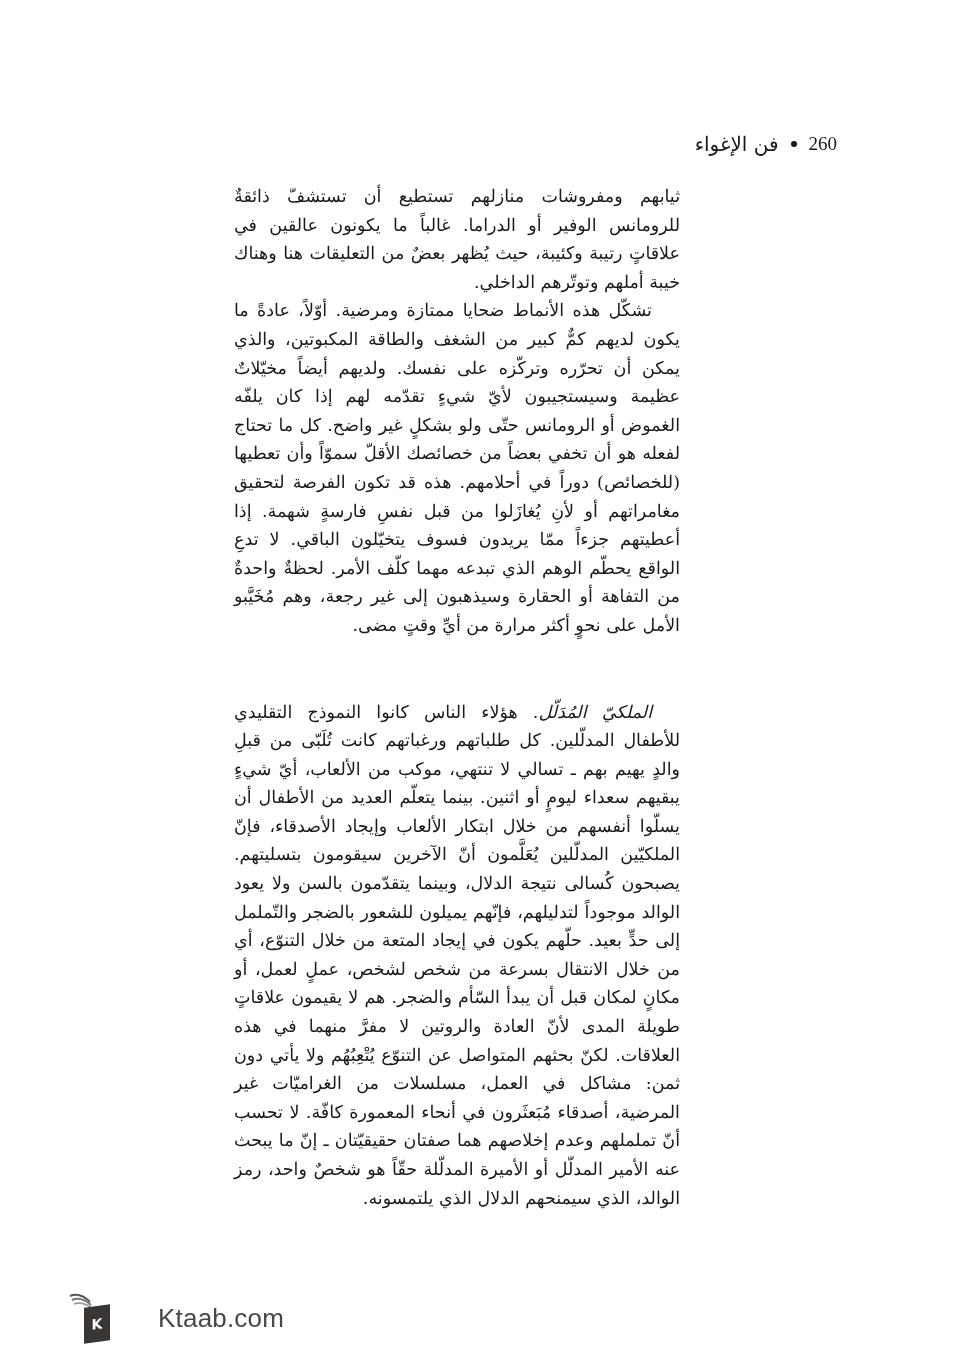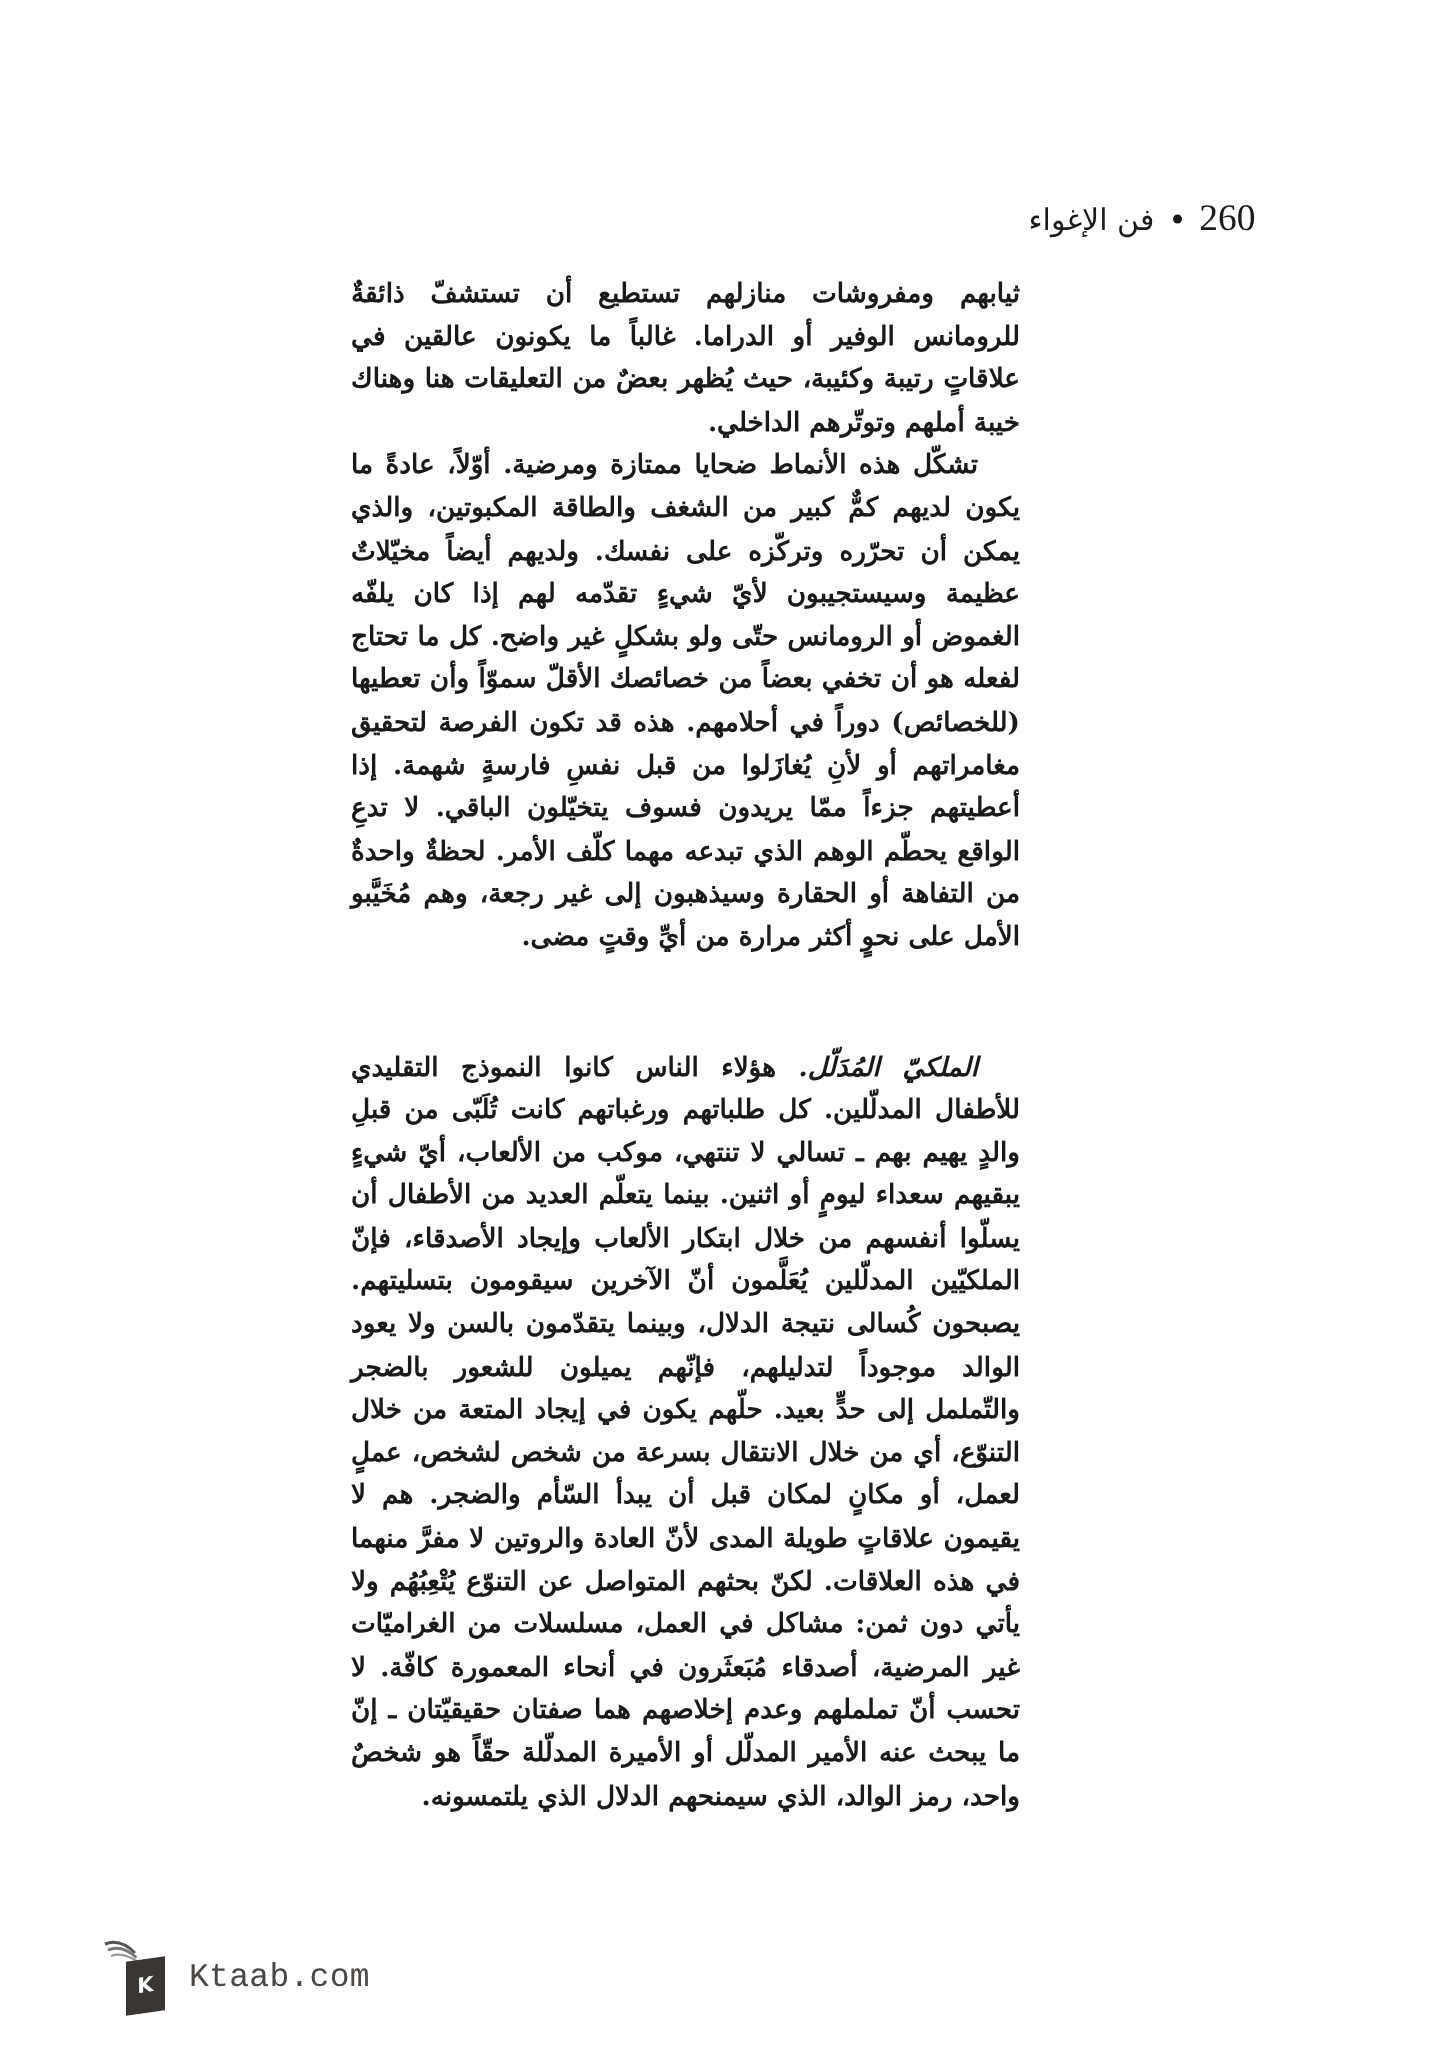--- a/index.html
+++ b/index.html
@@ -21,21 +21,21 @@
       right: 118px;
       display: flex;
       flex-direction: row-reverse;
       align-items: center;
       gap: 12px;
       font-size: 17px;
       direction: ltr;
     }
     .page-number {
       font-family: "Liberation Serif", serif;
-      font-size: 25px;
+      font-size: 19px;
     }
     .header-bullet {
       width: 6px;
       height: 6px;
       background: #1a1a1a;
       border-radius: 50%;
       display: inline-block;
     }
     .running-title {
       direction: rtl;
@@ -43,21 +43,20 @@
     }
     .text-column {
       position: absolute;
       top: 182px;
       left: 234px;
       width: 446px;
       direction: rtl;
       text-align: justify;
       font-size: 17.5px;
       line-height: 28.6px;
-      font-weight: bold;
     }
     .text-column p {
       margin: 0;
     }
     .indent {
       text-indent: 28px;
     }
     .section-gap {
       height: 58px;
     }
@@ -94,24 +93,25 @@
       justify-content: center;
     }
     .logo-pages {
       position: absolute;
       left: 6px;
       top: 2px;
       width: 26px;
       height: 18px;
     }
     .logo-text {
-      font-family: Liberation Mono, monospace;
-      font-size: 22px;
+      font-family: Liberation Sans, sans-serif;
+      font-size: 26px;
       color: #4a4745;
       letter-spacing: 0.2px;
+      margin-left: 32px;
     }
   </style>
 </head>
 <body>
 
 <div class="page-header">
   <span class="page-number">260</span>
   <span class="header-bullet"></span>
   <span class="running-title">فن الإغواء</span>
 </div>

